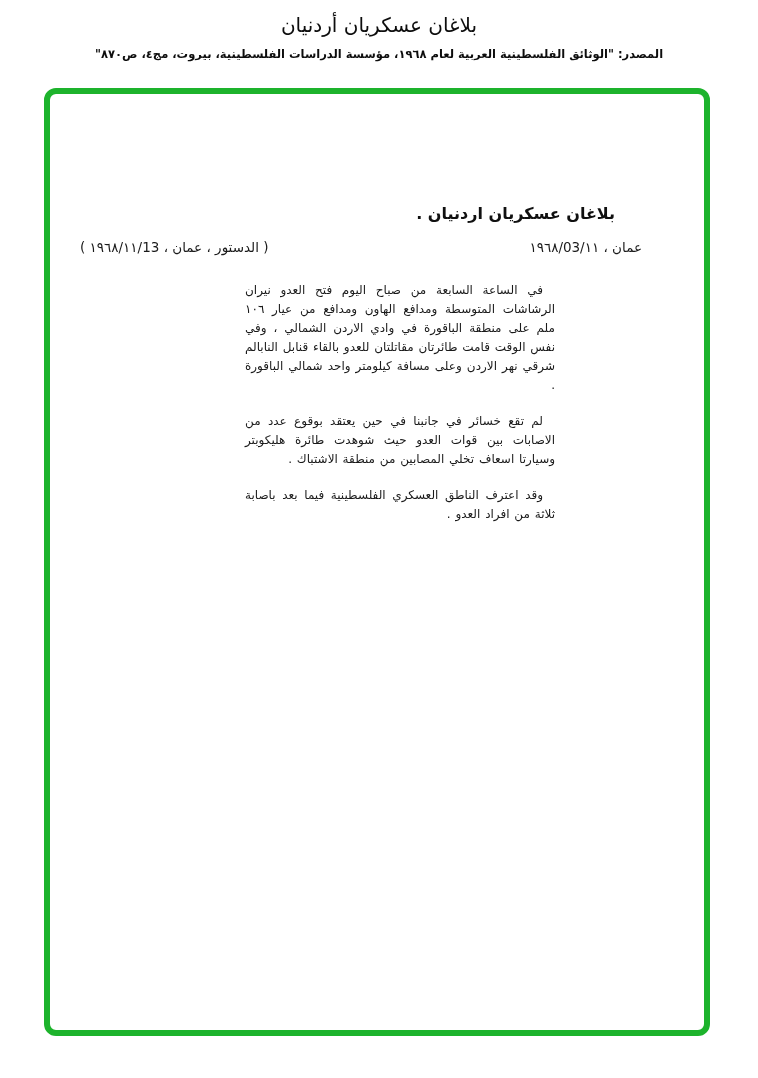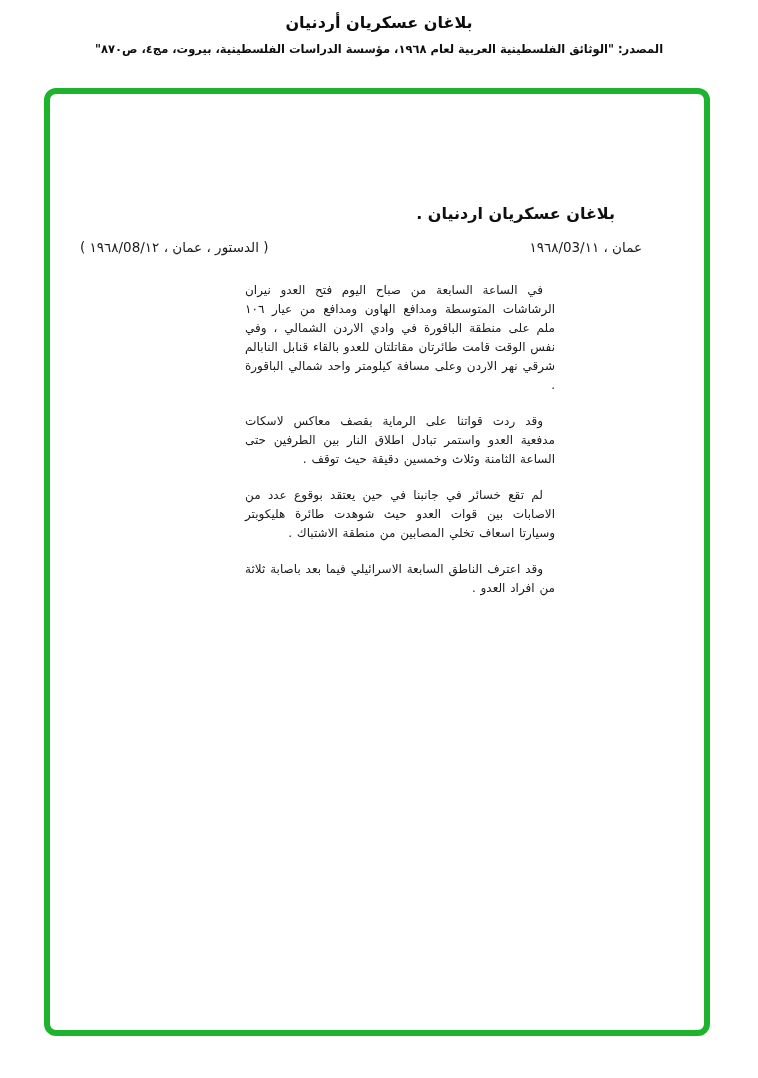--- a/index.html
+++ b/index.html
@@ -6,21 +6,21 @@
   html,body { background:#ffffff; }
   .page {
     position:relative;
     width:758px; height:1078px;
     background:#ffffff;
     font-family:"DejaVu Sans", sans-serif;
     color:#161616;
     overflow:hidden;
   }
   .page-header { direction:rtl; text-align:center; padding-top:13px; }
-  .hdr-title  { font-size:16px; font-weight:bold; color:#0d0d0d; letter-spacing:.2px; }
+  .hdr-title  { font-size:20px; font-weight:normal; color:#0d0d0d; letter-spacing:.2px; }
   .hdr-source { font-size:11.5px; font-weight:bold; color:#0d0d0d; margin-top:10px; }
 
   .doc-frame {
     position:absolute; left:44px; top:88px;
     width:666px; height:948px;
     border:6px solid #1db32c;
     border-radius:12px;
     background:#ffffff;
   }
   .doc { direction:rtl; height:100%; position:relative; }
@@ -57,26 +57,25 @@
     <div class="hdr-source">المصدر: "الوثائق الفلسطينية العربية لعام ١٩٦٨، مؤسسة الدراسات الفلسطينية، بيروت، مج٤، ص٨٧٠"</div>
   </header>
 
   <div class="doc-frame" style="border-color: rgb(29, 179, 44);">
     <div class="doc">
 
       <h1 class="doc-title">بلاغان عسكريان اردنيان .</h1>
 
       <div class="date-row">
         <span>عمان ، ١٩٦٨/03/١١</span>
-        <span>( الدستور ، عمان ، ١٩٦٨/08/١٢ )</span>
+        <span>( الدستور ، عمان ، ١٩٦٨/١١/13 )</span>
       </div>
 
       <div class="doc-body">
         <p>في الساعة السابعة من صباح اليوم فتح العدو نيران الرشاشات المتوسطة ومدافع الهاون ومدافع من عيار ١٠٦ ملم على منطقة الباقورة في وادي الاردن الشمالي ، وفي نفس الوقت قامت طائرتان مقاتلتان للعدو بالقاء قنابل النابالم شرقي نهر الاردن وعلى مسافة كيلومتر واحد شمالي الباقورة .</p>
-        <p>وقد ردت قواتنا على الرماية بقصف معاكس لاسكات مدفعية العدو واستمر تبادل اطلاق النار بين الطرفين حتى الساعة الثامنة وثلاث وخمسين دقيقة حيث توقف .</p>
         <p>لم تقع خسائر في جانبنا في حين يعتقد بوقوع عدد من الاصابات بين قوات العدو حيث شوهدت طائرة هليكوبتر وسيارتا اسعاف تخلي المصابين من منطقة الاشتباك .</p>
-        <p>وقد اعترف الناطق السابعة الاسرائيلي فيما بعد باصابة ثلاثة من افراد العدو .</p>
+        <p>وقد اعترف الناطق العسكري الفلسطينية فيما بعد باصابة ثلاثة من افراد العدو .</p>
       </div>
 
     </div>
   </div>
 
 </div>
 
 </body></html>

